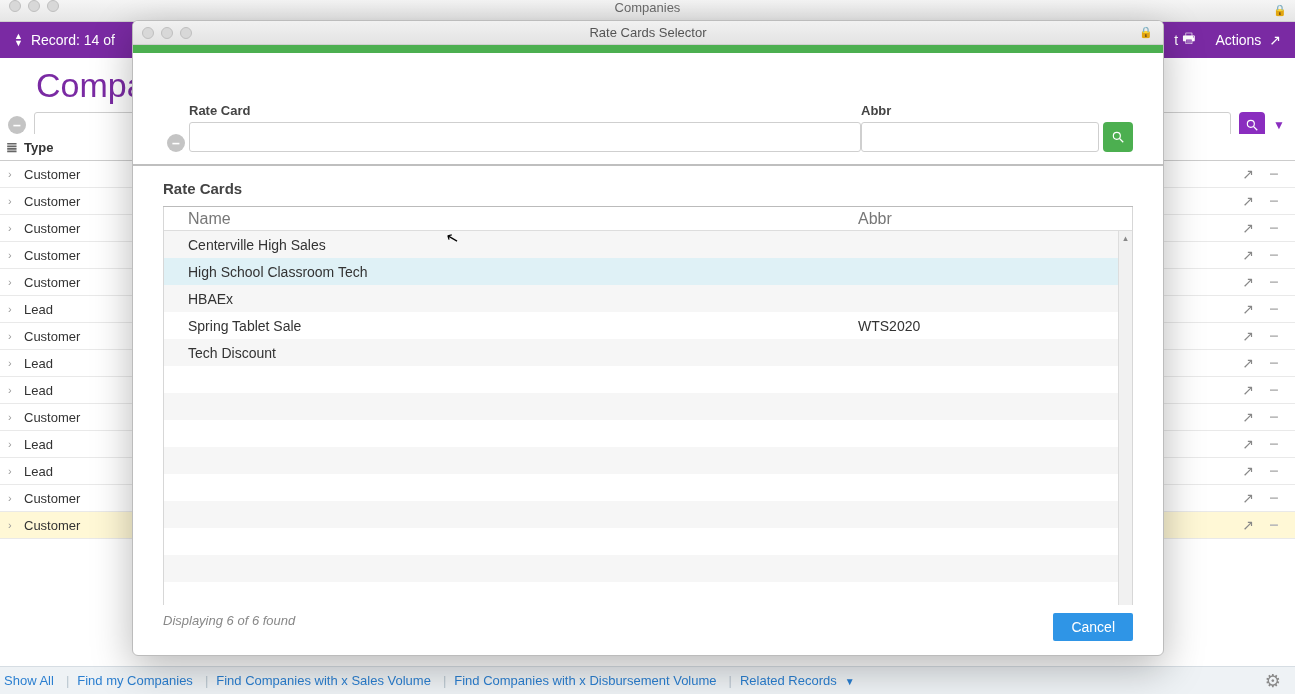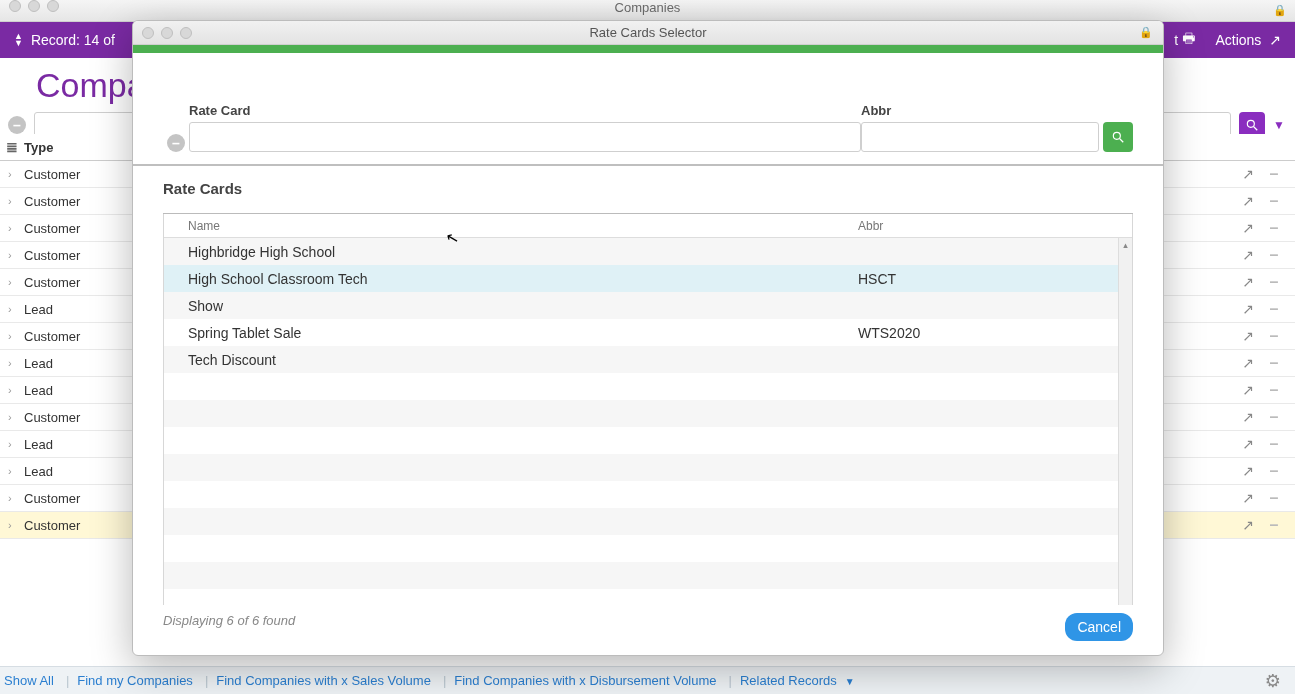--- a/index.html
+++ b/index.html
@@ -163,32 +163,32 @@
     height: 30px; border:1px solid #cfcfcf; border-radius:3px;
     background:#fff; padding: 0 6px; width:100%; font-size:13px;
   }
   .green-search-btn {
     width:30px;height:30px;border-radius:4px;background:#4caf50;color:#fff;
     display:flex;align-items:center;justify-content:center;font-size:15px;margin-left:4px;
     align-self:flex-end;
   }
 
   .modal-body { flex:1; display:flex; flex-direction:column; padding: 8px 30px 0 30px; overflow:hidden;}
-  .rate-cards-heading { font-weight:700; color:#444; font-size:15px; margin: 6px 0 0 0; border-bottom:1px solid #bbb; padding-bottom:16px;}
+  .rate-cards-heading { font-weight:700; color:#444; font-size:15px; margin: 6px 0 0 0; border-bottom:1px solid #bbb; padding-bottom:9px;}
   .rc-table {
     flex:1; border:1px solid #d7d7d7; border-top:none; margin-top:0;
     display:flex; flex-direction:column; position:relative; background:#fff;
   }
   .rc-header, .rc-row {
     display:grid;
     grid-template-columns: 1fr 250px;
     padding: 0 24px;
     align-items:center;
   }
-  .rc-header { height:24px; color:#777; font-size:12px; border-bottom:1px solid #ddd; background:#fff;}
+  .rc-header { height:24px; color:#777; font-size:16px; border-bottom:1px solid #ddd; background:#fff;}
   .rc-rows { flex:1; overflow:hidden; }
   .rc-row { height:27px; font-size:14px; color:#333; }
   .rc-row:nth-child(odd){ background:#f6f6f6; }
   .rc-row:nth-child(even){ background:#fff; }
   .rc-row.highlight { background:#dff1f6 !important; }
   .rc-row.empty { color:transparent; }
 
   .rc-scrollbar {
     position:absolute; right:0; top:24px; bottom:0; width:14px;
     background:#f1f1f1; border-left:1px solid #ddd;
@@ -197,22 +197,22 @@
     font-size:9px; color:#888;
   }
 
   .modal-footer {
     display:flex; padding: 8px 30px 14px 30px;
     justify-content:space-between;
     color:#888; font-style:italic; font-size:13px;
   }
   .cancel-btn {
     background:#2f95e6; color:#fff; font-style:normal;
-    border:none; border-radius:12px;
-    padding:6px 12px; font-size:14px; cursor:pointer;
+    border:none; border-radius:2px;
+    padding:6px 18px; font-size:14px; cursor:pointer;
   }
 
   .cursor-arrow {
     position:absolute;
     left: 446px; top: 229px;
     font-size: 15px; color:#000;
     transform: rotate(-15deg);
     pointer-events:none;
   }
 
@@ -443,28 +443,27 @@
 
   <div class="modal-body">
     <div class="rate-cards-heading">Rate Cards</div>
     <div class="rc-table">
       <div class="rc-header">
         <span>Name</span>
         <span>Abbr</span>
       </div>
       <div class="rc-rows" id="rc-rows">
           <div class="rc-row">
-            <span>Highbridge High School</span>
+            <span>Centerville High Sales</span>
           </div>
           <div class="rc-row highlight">
             <span>High School Classroom Tech</span>
-            <span>HSCT</span>
           </div>
           <div class="rc-row">
-            <span>Show</span>
+            <span>HBAEx</span>
           </div>
           <div class="rc-row">
             <span>Spring Tablet Sale</span>
             <span>WTS2020</span>
           </div>
           <div class="rc-row">
             <span>Tech Discount</span>
           </div>
           <div class="rc-row empty">
             <span>.</span>

